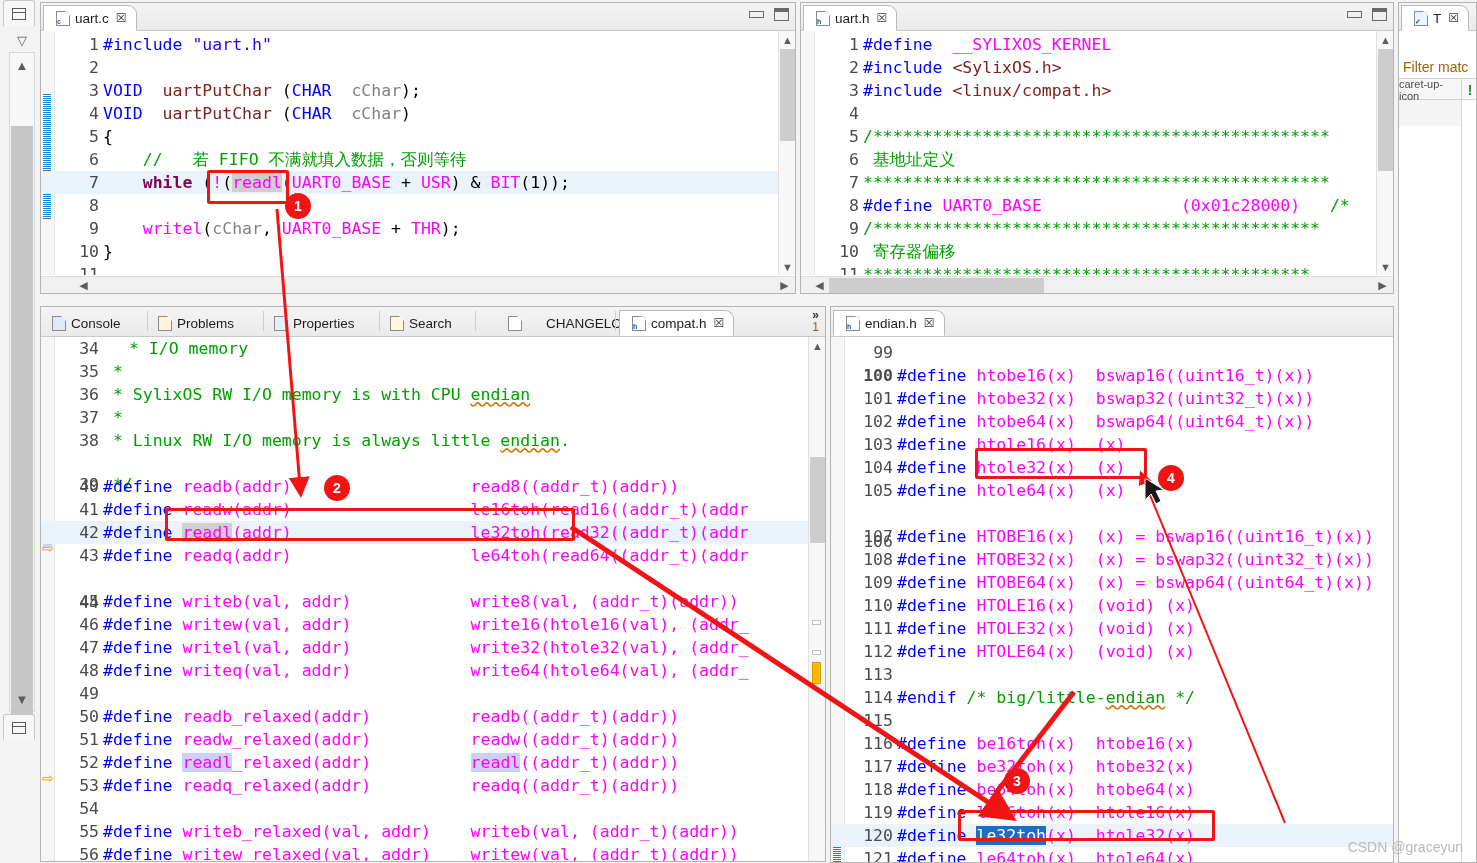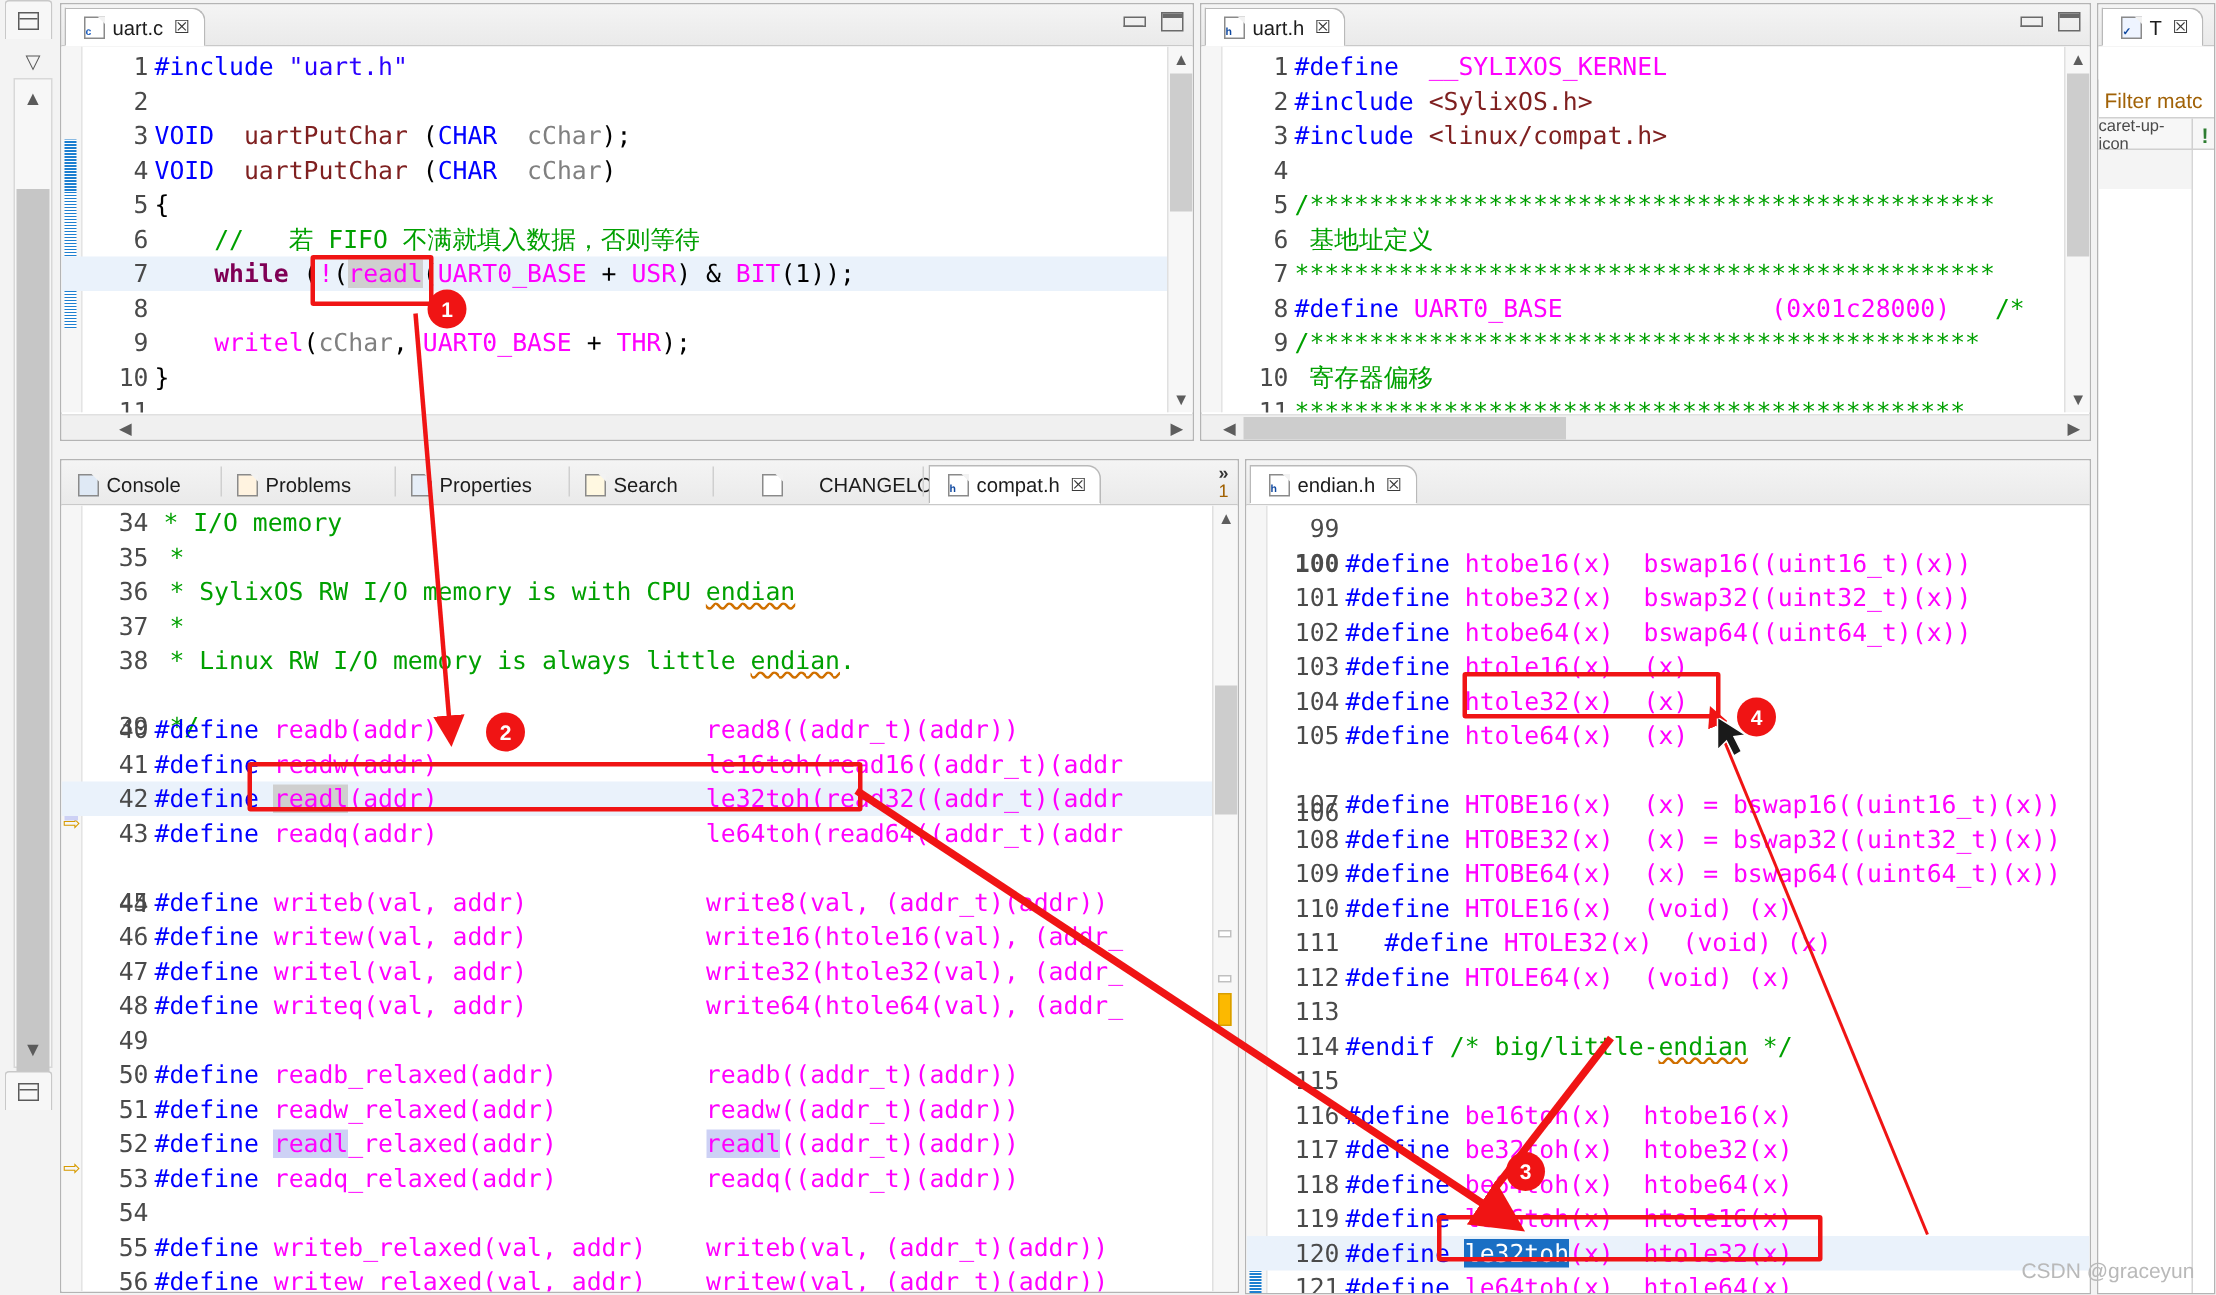--- a/index.html
+++ b/index.html
@@ -306,21 +306,21 @@
         <div style="font-weight: bold;">»</div>
         <div style="color: rgb(160, 96, 0);">1</div>
       </div>
     </div>
   <div class="editor" style="top:30px; bottom:0;">
     <div class="marginbar"></div>
     <div style="position:absolute;left:1px;top:203px;" class="arrowmark">⇨</div>
     <div class="occur-mark" style="left:2px;top:198px;"></div>
     <div style="position:absolute;left:1px;top:433px;" class="arrowmark">⇨</div>
     <div class="codelines" id="lines-compat">
-        <div class="ln" style="top: 0px; height: 23px; line-height: 23px; font-size: 16.5px;"><span class="gutter" style="width: 58px; font-size: 16.5px;">34</span><span class="code" style="left: 58px; text-align: center;"><span class="cmtg"> * I/O memory</span></span></div>
+        <div class="ln" style="top: 0px; height: 23px; line-height: 23px; font-size: 16.5px;"><span class="gutter" style="width: 58px; font-size: 16.5px;">34</span><span class="code" style="left: 78px; text-align: center;"><span class="cmtg"> * I/O memory</span></span></div>
         <div class="ln" style="top: 23px; height: 23px; line-height: 23px; font-size: 16.5px;"><span class="gutter" style="width: 58px; font-size: 16.5px;">35</span><span class="code" style="left: 62px;"><span class="cmtg"> *</span></span></div>
         <div class="ln" style="top: 46px; height: 23px; line-height: 23px; font-size: 16.5px;"><span class="gutter" style="width: 58px; font-size: 16.5px;">36</span><span class="code" style="left: 62px;"><span class="cmtg"> * SylixOS RW I/O memory is with CPU </span><span class="cmtg squig">endian</span></span></div>
         <div class="ln" style="top: 69px; height: 23px; line-height: 23px; font-size: 16.5px;"><span class="gutter" style="width: 58px; font-size: 16.5px;">37</span><span class="code" style="left: 62px;"><span class="cmtg"> *</span></span></div>
         <div class="ln" style="top: 92px; height: 23px; line-height: 23px; font-size: 16.5px;"><span class="gutter" style="width: 58px; font-size: 16.5px;">38</span><span class="code" style="left: 62px;"><span class="cmtg"> * Linux RW I/O memory is always little </span><span class="cmtg squig">endian</span><span class="cmtg">.</span></span></div>
         <div class="ln" style="top: 115px; height: 23px; line-height: 23px; font-size: 16.5px; margin-top: 21px;"><span class="gutter" style="width: 58px; font-size: 16.5px;">39</span><span class="code" style="left: 62px;"><span class="cmtg"> */</span></span></div>
         <div class="ln" style="top: 138px; height: 23px; line-height: 23px; font-size: 16.5px;"><span class="gutter" style="width: 58px; font-size: 16.5px;">40</span><span class="code" style="left: 62px;"><span class="pp">#define</span><span class="pln"> </span><span class="mac">readb(addr)</span><span class="pln">                  </span><span class="mac">read8((addr_t)(addr))</span></span></div>
         <div class="ln" style="top: 161px; height: 23px; line-height: 23px; font-size: 16.5px;"><span class="gutter" style="width: 58px; font-size: 16.5px;">41</span><span class="code" style="left: 62px;"><span class="pp">#define</span><span class="pln"> </span><span class="mac">readw(addr)</span><span class="pln">                  </span><span class="mac">le16toh(read16((addr_t)(addr</span></span></div>
         <div class="ln hl-row" style="top: 184px; height: 23px; line-height: 23px; font-size: 16.5px;"><span class="gutter" style="width: 58px; font-size: 16.5px;">42</span><span class="code" style="left: 62px;"><span class="pp">#define</span><span class="pln"> </span><span class="mac sel">readl</span><span class="mac">(addr)</span><span class="pln">                  </span><span class="mac">le32toh(read32((addr_t)(addr</span></span></div>
         <div class="ln" style="top: 207px; height: 23px; line-height: 23px; font-size: 16.5px;"><span class="gutter" style="width: 58px; font-size: 16.5px;">43</span><span class="code" style="left: 62px;"><span class="pp">#define</span><span class="pln"> </span><span class="mac">readq(addr)</span><span class="pln">                  </span><span class="mac">le64toh(read64((addr_t)(addr</span></span></div>
         <div class="ln" style="top: 230px; height: 23px; line-height: 23px; font-size: 16.5px; margin-top: 24px;"><span class="gutter" style="width: 58px; font-size: 16.5px;">44</span><span class="code" style="left: 62px;"></span></div>
@@ -366,21 +366,21 @@
         <div class="ln" style="top: 50px; height: 23px; line-height: 23px; font-size: 16.5px;"><span class="gutter" style="width: 62px; font-size: 16.5px;">101</span><span class="code" style="left: 66px;"><span class="pp">#define</span><span class="pln"> </span><span class="mac">htobe32(x)</span><span class="pln">  </span><span class="mac">bswap32((uint32_t)(x))</span></span></div>
         <div class="ln" style="top: 73px; height: 23px; line-height: 23px; font-size: 16.5px;"><span class="gutter" style="width: 62px; font-size: 16.5px;">102</span><span class="code" style="left: 66px;"><span class="pp">#define</span><span class="pln"> </span><span class="mac">htobe64(x)</span><span class="pln">  </span><span class="mac">bswap64((uint64_t)(x))</span></span></div>
         <div class="ln" style="top: 96px; height: 23px; line-height: 23px; font-size: 16.5px;"><span class="gutter" style="width: 62px; font-size: 16.5px;">103</span><span class="code" style="left: 66px;"><span class="pp">#define</span><span class="pln"> </span><span class="mac">htole16(x)</span><span class="pln">  </span><span class="mac">(x)</span></span></div>
         <div class="ln" style="top: 119px; height: 23px; line-height: 23px; font-size: 16.5px;"><span class="gutter" style="width: 62px; font-size: 16.5px;">104</span><span class="code" style="left: 66px;"><span class="pp">#define</span><span class="pln"> </span><span class="mac">htole32(x)</span><span class="pln">  </span><span class="mac">(x)</span></span></div>
         <div class="ln" style="top: 142px; height: 23px; line-height: 23px; font-size: 16.5px;"><span class="gutter" style="width: 62px; font-size: 16.5px;">105</span><span class="code" style="left: 66px;"><span class="pp">#define</span><span class="pln"> </span><span class="mac">htole64(x)</span><span class="pln">  </span><span class="mac">(x)</span></span></div>
         <div class="ln" style="top: 165px; height: 23px; line-height: 23px; font-size: 16.5px; margin-top: 28px;"><span class="gutter" style="width: 62px; font-size: 16.5px;">106</span><span class="code" style="left: 66px;"></span></div>
         <div class="ln" style="top: 188px; height: 23px; line-height: 23px; font-size: 16.5px;"><span class="gutter" style="width: 62px; font-size: 16.5px;">107</span><span class="code" style="left: 66px;"><span class="pp">#define</span><span class="pln"> </span><span class="mac">HTOBE16(x)</span><span class="pln">  </span><span class="mac">(x) = bswap16((uint16_t)(x))</span></span></div>
         <div class="ln" style="top: 211px; height: 23px; line-height: 23px; font-size: 16.5px;"><span class="gutter" style="width: 62px; font-size: 16.5px;">108</span><span class="code" style="left: 66px;"><span class="pp">#define</span><span class="pln"> </span><span class="mac">HTOBE32(x)</span><span class="pln">  </span><span class="mac">(x) = bswap32((uint32_t)(x))</span></span></div>
         <div class="ln" style="top: 234px; height: 23px; line-height: 23px; font-size: 16.5px;"><span class="gutter" style="width: 62px; font-size: 16.5px;">109</span><span class="code" style="left: 66px;"><span class="pp">#define</span><span class="pln"> </span><span class="mac">HTOBE64(x)</span><span class="pln">  </span><span class="mac">(x) = bswap64((uint64_t)(x))</span></span></div>
         <div class="ln" style="top: 257px; height: 23px; line-height: 23px; font-size: 16.5px;"><span class="gutter" style="width: 62px; font-size: 16.5px;">110</span><span class="code" style="left: 66px;"><span class="pp">#define</span><span class="pln"> </span><span class="mac">HTOLE16(x)</span><span class="pln">  </span><span class="mac">(void) (x)</span></span></div>
-        <div class="ln" style="top: 280px; height: 23px; line-height: 23px; font-size: 16.5px;"><span class="gutter" style="width: 62px; font-size: 16.5px;">111</span><span class="code" style="left: 66px; margin-left: 26px;"><span class="pp">#define</span><span class="pln"> </span><span class="mac">HTOLE32(x)</span><span class="pln">  </span><span class="mac">(void) (x)</span></span></div>
+        <div class="ln" style="top: 280px; height: 23px; line-height: 23px; font-size: 16.5px;"><span class="gutter" style="width: 62px; font-size: 16.5px;">111</span><span class="code" style="left: 66px;"><span class="pp">#define</span><span class="pln"> </span><span class="mac">HTOLE32(x)</span><span class="pln">  </span><span class="mac">(void) (x)</span></span></div>
         <div class="ln" style="top: 303px; height: 23px; line-height: 23px; font-size: 16.5px;"><span class="gutter" style="width: 62px; font-size: 16.5px;">112</span><span class="code" style="left: 66px;"><span class="pp">#define</span><span class="pln"> </span><span class="mac">HTOLE64(x)</span><span class="pln">  </span><span class="mac">(void) (x)</span></span></div>
         <div class="ln" style="top: 326px; height: 23px; line-height: 23px; font-size: 16.5px;"><span class="gutter" style="width: 62px; font-size: 16.5px;">113</span><span class="code" style="left: 66px;"></span></div>
         <div class="ln" style="top: 349px; height: 23px; line-height: 23px; font-size: 16.5px;"><span class="gutter" style="width: 62px; font-size: 16.5px;">114</span><span class="code" style="left: 66px;"><span class="pp">#endif</span><span class="pln"> </span><span class="cmtg">/* big/little-</span><span class="cmtg squig">endian</span><span class="cmtg"> */</span></span></div>
         <div class="ln" style="top: 372px; height: 23px; line-height: 23px; font-size: 16.5px;"><span class="gutter" style="width: 62px; font-size: 16.5px;">115</span><span class="code" style="left: 66px;"></span></div>
         <div class="ln" style="top: 395px; height: 23px; line-height: 23px; font-size: 16.5px;"><span class="gutter" style="width: 62px; font-size: 16.5px;">116</span><span class="code" style="left: 66px;"><span class="pp">#define</span><span class="pln"> </span><span class="mac">be16toh(x)</span><span class="pln">  </span><span class="mac">htobe16(x)</span></span></div>
         <div class="ln" style="top: 418px; height: 23px; line-height: 23px; font-size: 16.5px;"><span class="gutter" style="width: 62px; font-size: 16.5px;">117</span><span class="code" style="left: 66px;"><span class="pp">#define</span><span class="pln"> </span><span class="mac">be32toh(x)</span><span class="pln">  </span><span class="mac">htobe32(x)</span></span></div>
         <div class="ln" style="top: 441px; height: 23px; line-height: 23px; font-size: 16.5px;"><span class="gutter" style="width: 62px; font-size: 16.5px;">118</span><span class="code" style="left: 66px;"><span class="pp">#define</span><span class="pln"> </span><span class="mac">be64toh(x)</span><span class="pln">  </span><span class="mac">htobe64(x)</span></span></div>
         <div class="ln" style="top: 464px; height: 23px; line-height: 23px; font-size: 16.5px;"><span class="gutter" style="width: 62px; font-size: 16.5px;">119</span><span class="code" style="left: 66px;"><span class="pp">#define</span><span class="pln"> </span><span class="mac">le16toh(x)</span><span class="pln">  </span><span class="mac">htole16(x)</span></span></div>
         <div class="ln hl-row" style="top: 487px; height: 23px; line-height: 23px; font-size: 16.5px;"><span class="gutter" style="width: 62px; font-size: 16.5px;">120</span><span class="code" style="left: 66px;"><span class="pp">#define</span><span class="pln"> </span><span class="selblue">le32toh</span><span class="mac">(x)</span><span class="pln">  </span><span class="mac">htole32(x)</span></span></div>
         <div class="ln" style="top: 510px; height: 23px; line-height: 23px; font-size: 16.5px;"><span class="gutter" style="width: 62px; font-size: 16.5px;">121</span><span class="code" style="left: 66px;"><span class="pp">#define</span><span class="pln"> </span><span class="mac">le64toh(x)</span><span class="pln">  </span><span class="mac">htole64(x)</span></span></div>

